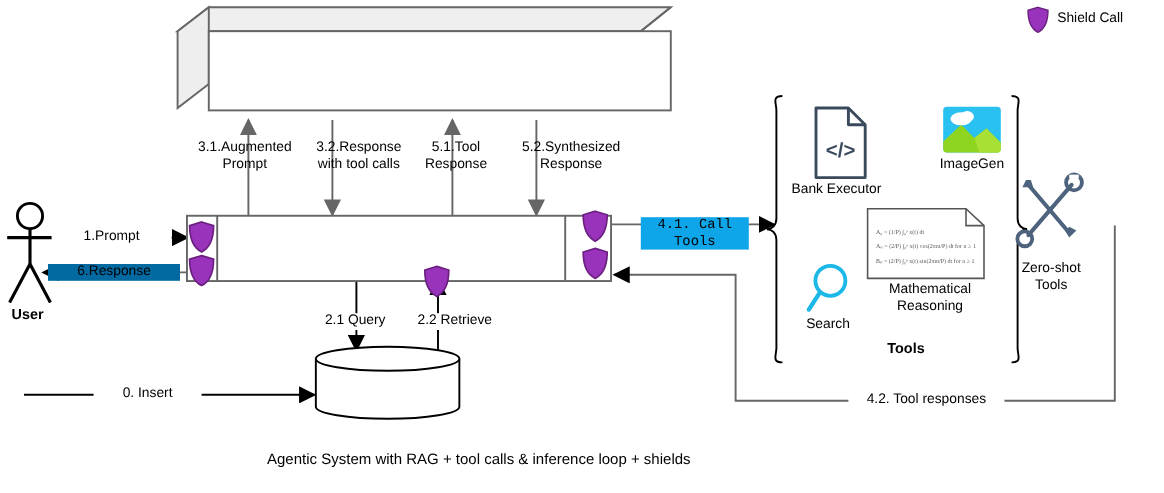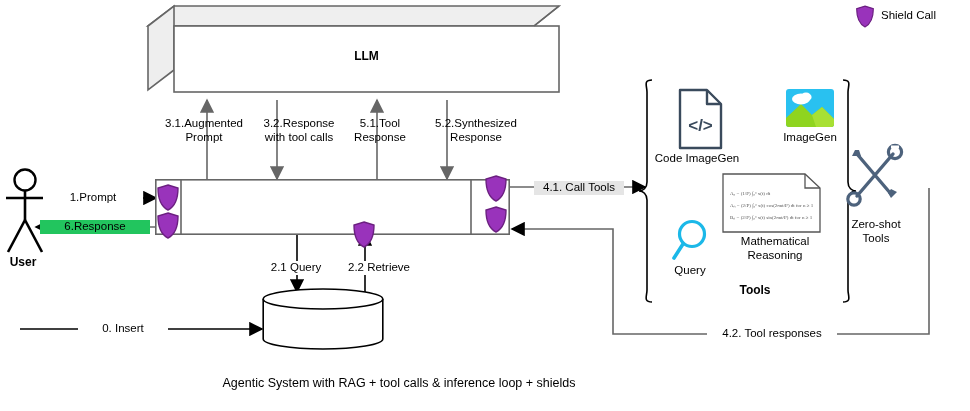--- a/index.html
+++ b/index.html
@@ -46,21 +46,20 @@
   <path d="M929,188 L929,334 L613,334 L613,229 L512,229" fill="none" stroke="#666" stroke-width="1.6" marker-end="url(#arrBlack)"></path>
 </svg>
 
 <div class="abs" style="left:148px;top:4px;width:412px;height:92px;">
   <svg width="412" height="92" viewBox="0 0 412 92">
     <polygon points="0,22 26,2 411,2 386,22" fill="#efefef" stroke="#666" stroke-width="1.6"></polygon>
     <polygon points="0,22 0,86 26,66 26,2" fill="#eeeeee" stroke="#666" stroke-width="1.6"></polygon>
     <rect x="26" y="22" width="385" height="66" fill="#ffffff" stroke="#666" stroke-width="1.6"></rect>
     <line x1="386" y1="22" x2="411" y2="2" stroke="#666" stroke-width="1.6"></line>
   </svg>
-  <div class="abs node-title" style="left:26px;top:45px;width:385px;text-align:center;">LLM</div>
 </div>
 
 <div class="abs" style="left:155px;top:179px;width:355px;height:56px;">
   <svg width="355" height="56" viewBox="0 0 355 56">
     <rect x="0.8" y="0.8" width="353.4" height="54.4" fill="#ffffff" stroke="#666" stroke-width="1.6"></rect>
     <line x1="26" y1="0.8" x2="26" y2="55.2" stroke="#666" stroke-width="1.6"></line>
     <line x1="316" y1="0.8" x2="316" y2="55.2" stroke="#666" stroke-width="1.6"></line>
   </svg>
 </div>
 
@@ -102,69 +101,69 @@
 <div class="abs node-title" style="left:0px;top:255px;width:46px;text-align:center;">User</div>
 
 <div class="abs" style="left:262px;top:288px;width:122px;height:62px;">
   <svg width="122" height="62" viewBox="0 0 122 62">
     <path d="M1.2,11 L1.2,51 A59.8,10 0 0 0 120.8,51 L120.8,11" fill="#fff" stroke="#000" stroke-width="1.6"></path>
     <ellipse cx="61" cy="11" rx="59.8" ry="10" fill="#fff" stroke="#000" stroke-width="1.6"></ellipse>
   </svg>
 </div>
 
 <div class="abs lbl" style="left:43px;top:191px;width:100px;background:#fff;">1.Prompt</div>
-<div class="abs lbl" style="left:40px;top:220px;width:110px;background:#22c55e;">6.Response</div>
+<div class="abs lbl" style="left:40px;top:220px;width:110px;background:#0369a1;">6.Response</div>
 <div class="abs lbl" style="left:78px;top:322px;width:90px;background:#fff;">0. Insert</div>
 <div class="abs lbl" style="left:256px;top:261px;width:80px;background:#fff;">2.1 Query</div>
 <div class="abs lbl" style="left:334px;top:261px;width:90px;background:#fff;">2.2 Retrieve</div>
 <div class="abs lbl" style="left:146px;top:117px;width:116px;">3.1.Augmented
 Prompt</div>
 <div class="abs lbl" style="left:240px;top:117px;width:118px;">3.2.Response
 with tool calls</div>
 <div class="abs lbl" style="left:337px;top:117px;width:86px;">5.1.Tool
 Response</div>
 <div class="abs lbl" style="left:420px;top:117px;width:112px;">5.2.Synthesized
 Response</div>
-<div class="abs lbl" style="left:534px;top:181px;width:90px;background:#e5e5e5;">4.1. Call Tools</div>
+<div class="abs lbl" style="left:534px;top:181px;width:90px;background:#0ea5e9;font-family:Liberation Mono, monospace;">4.1. Call Tools</div>
 <div class="abs lbl" style="left:707px;top:327px;width:130px;background:#fff;">4.2. Tool responses</div>
 
 <div class="abs" style="left:638px;top:78px;width:232px;height:226px;">
   <svg width="232" height="226" viewBox="0 0 232 226">
     <path d="M14,2 C5,2 9,8 9,14 L9,104 C9,110 5,113 1,113 C5,113 9,116 9,122 L9,212 C9,218 5,224 14,224" fill="none" stroke="#000" stroke-width="1.6"></path>
     <path d="M205,2 C214,2 210,8 210,14 L210,104 C210,110 214,113 218,113 C214,113 210,116 210,122 L210,212 C210,218 214,224 205,224" fill="none" stroke="#000" stroke-width="1.6"></path>
   </svg>
 </div>
 <div class="abs node-title" style="left:700px;top:283px;width:110px;text-align:center;">Tools</div>
 
 <div class="abs" style="left:651px;top:88px;width:92px;height:76px;">
   <svg width="92" height="62" viewBox="0 0 92 62" style="margin:0 auto;display:block;">
     <path d="M29,2 L56,2 L70,16 L70,60 L29,60 Z" fill="#fff" stroke="#3a4a5c" stroke-width="2.4" stroke-linejoin="round"></path>
     <path d="M56,2 L56,16 L70,16" fill="none" stroke="#3a4a5c" stroke-width="2.4" stroke-linejoin="round"></path>
     <text x="49.5" y="43" font-family="'Liberation Sans',sans-serif" font-size="17" font-weight="bold" fill="#3a4a5c" text-anchor="middle">&lt;/&gt;</text>
   </svg>
-  <div class="lbl" style="margin-top:2px;">Code ImageGen</div>
+  <div class="lbl" style="margin-top:2px;">Bank Executor</div>
 </div>
 
 <div class="abs" style="left:760px;top:88px;width:100px;height:62px;">
   <svg width="100" height="40" viewBox="0 0 100 40" style="display:block;margin:0 auto;">
     <rect x="26" y="1" width="48" height="38" rx="3" fill="#29c1f0"></rect>
     <path d="M26,30 L41,16 L52,27 L62,19 L74,31 L74,36 A3,3 0 0 1 71,39 L29,39 A3,3 0 0 1 26,36 Z" fill="#8fd41f"></path>
     <path d="M52,27 L62,19 L74,31 L74,36 A3,3 0 0 1 71,39 L56,39 Z" fill="#a8e034"></path>
     <ellipse cx="41" cy="11" rx="9" ry="5.4" fill="#ffffff"></ellipse>
     <ellipse cx="46" cy="9" rx="5.6" ry="4.4" fill="#ffffff"></ellipse>
   </svg>
   <div class="lbl" style="margin-top:3px;">ImageGen</div>
 </div>
 
 <div class="abs" style="left:648px;top:218px;width:84px;height:66px;">
   <svg width="84" height="44" viewBox="0 0 84 44" style="display:block;margin:0 auto;">
     <circle cx="44" cy="16" r="12.5" fill="none" stroke="#1bb8e8" stroke-width="3.2"></circle>
     <line x1="35" y1="26" x2="26" y2="40" stroke="#1bb8e8" stroke-width="3.6" stroke-linecap="round"></line>
   </svg>
-  <div class="lbl" style="margin-top:2px;">Query</div>
+  <div class="lbl" style="margin-top:2px;">Search</div>
 </div>
 
 <div class="abs" style="left:712px;top:173px;width:126px;height:90px;">
   <svg width="126" height="60" viewBox="0 0 126 60" style="display:block;margin:0 auto;">
     <path d="M11,1 L93,1 L108,15 L108,59 L11,59 Z" fill="#ffffff" stroke="#555" stroke-width="1.3"></path>
     <path d="M93,1 L93,15 L108,15" fill="none" stroke="#555" stroke-width="1.3"></path>
     <g fill="#555" font-family="'Liberation Serif',serif" font-size="5">
       <text x="18" y="22">A₀ = (1/P) ∫₀ᵒ x(t) dt</text>
       <text x="18" y="34">Aₙ = (2/P) ∫₀ᵒ x(t) cos(2πnt/P) dt   for n ≥ 1</text>
       <text x="18" y="46">Bₙ = (2/P) ∫₀ᵒ x(t) sin(2πnt/P) dt   for n ≥ 1</text>

